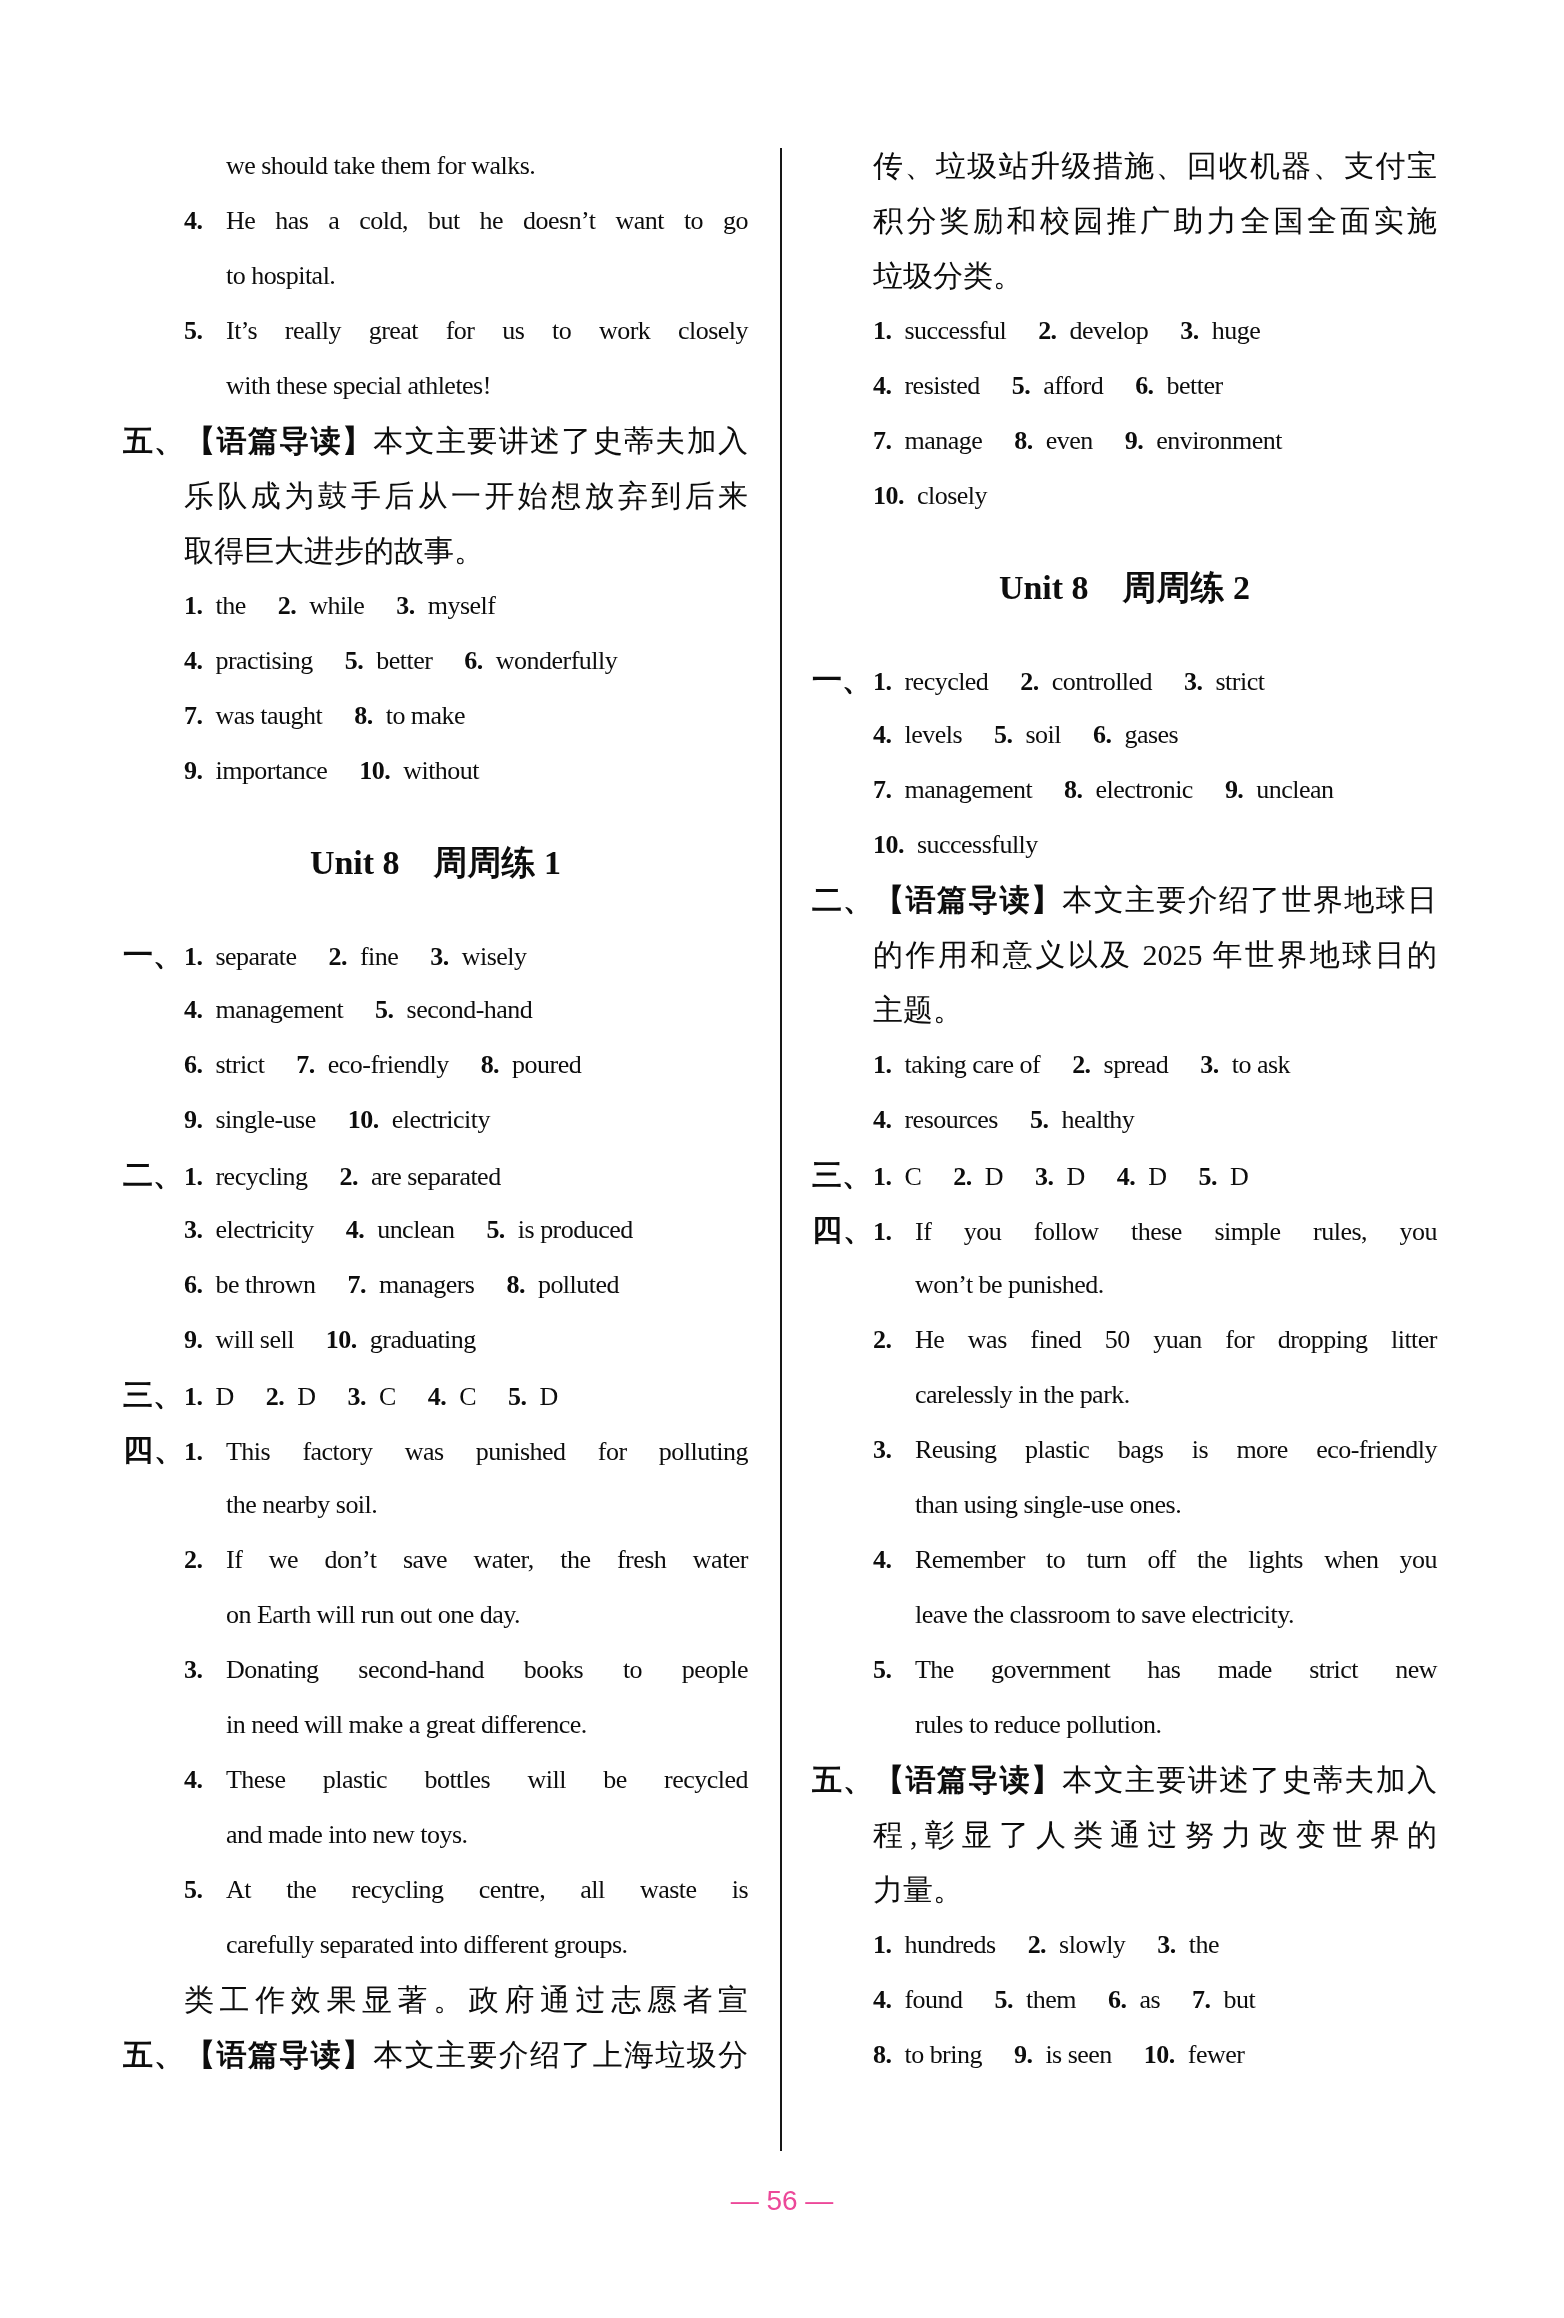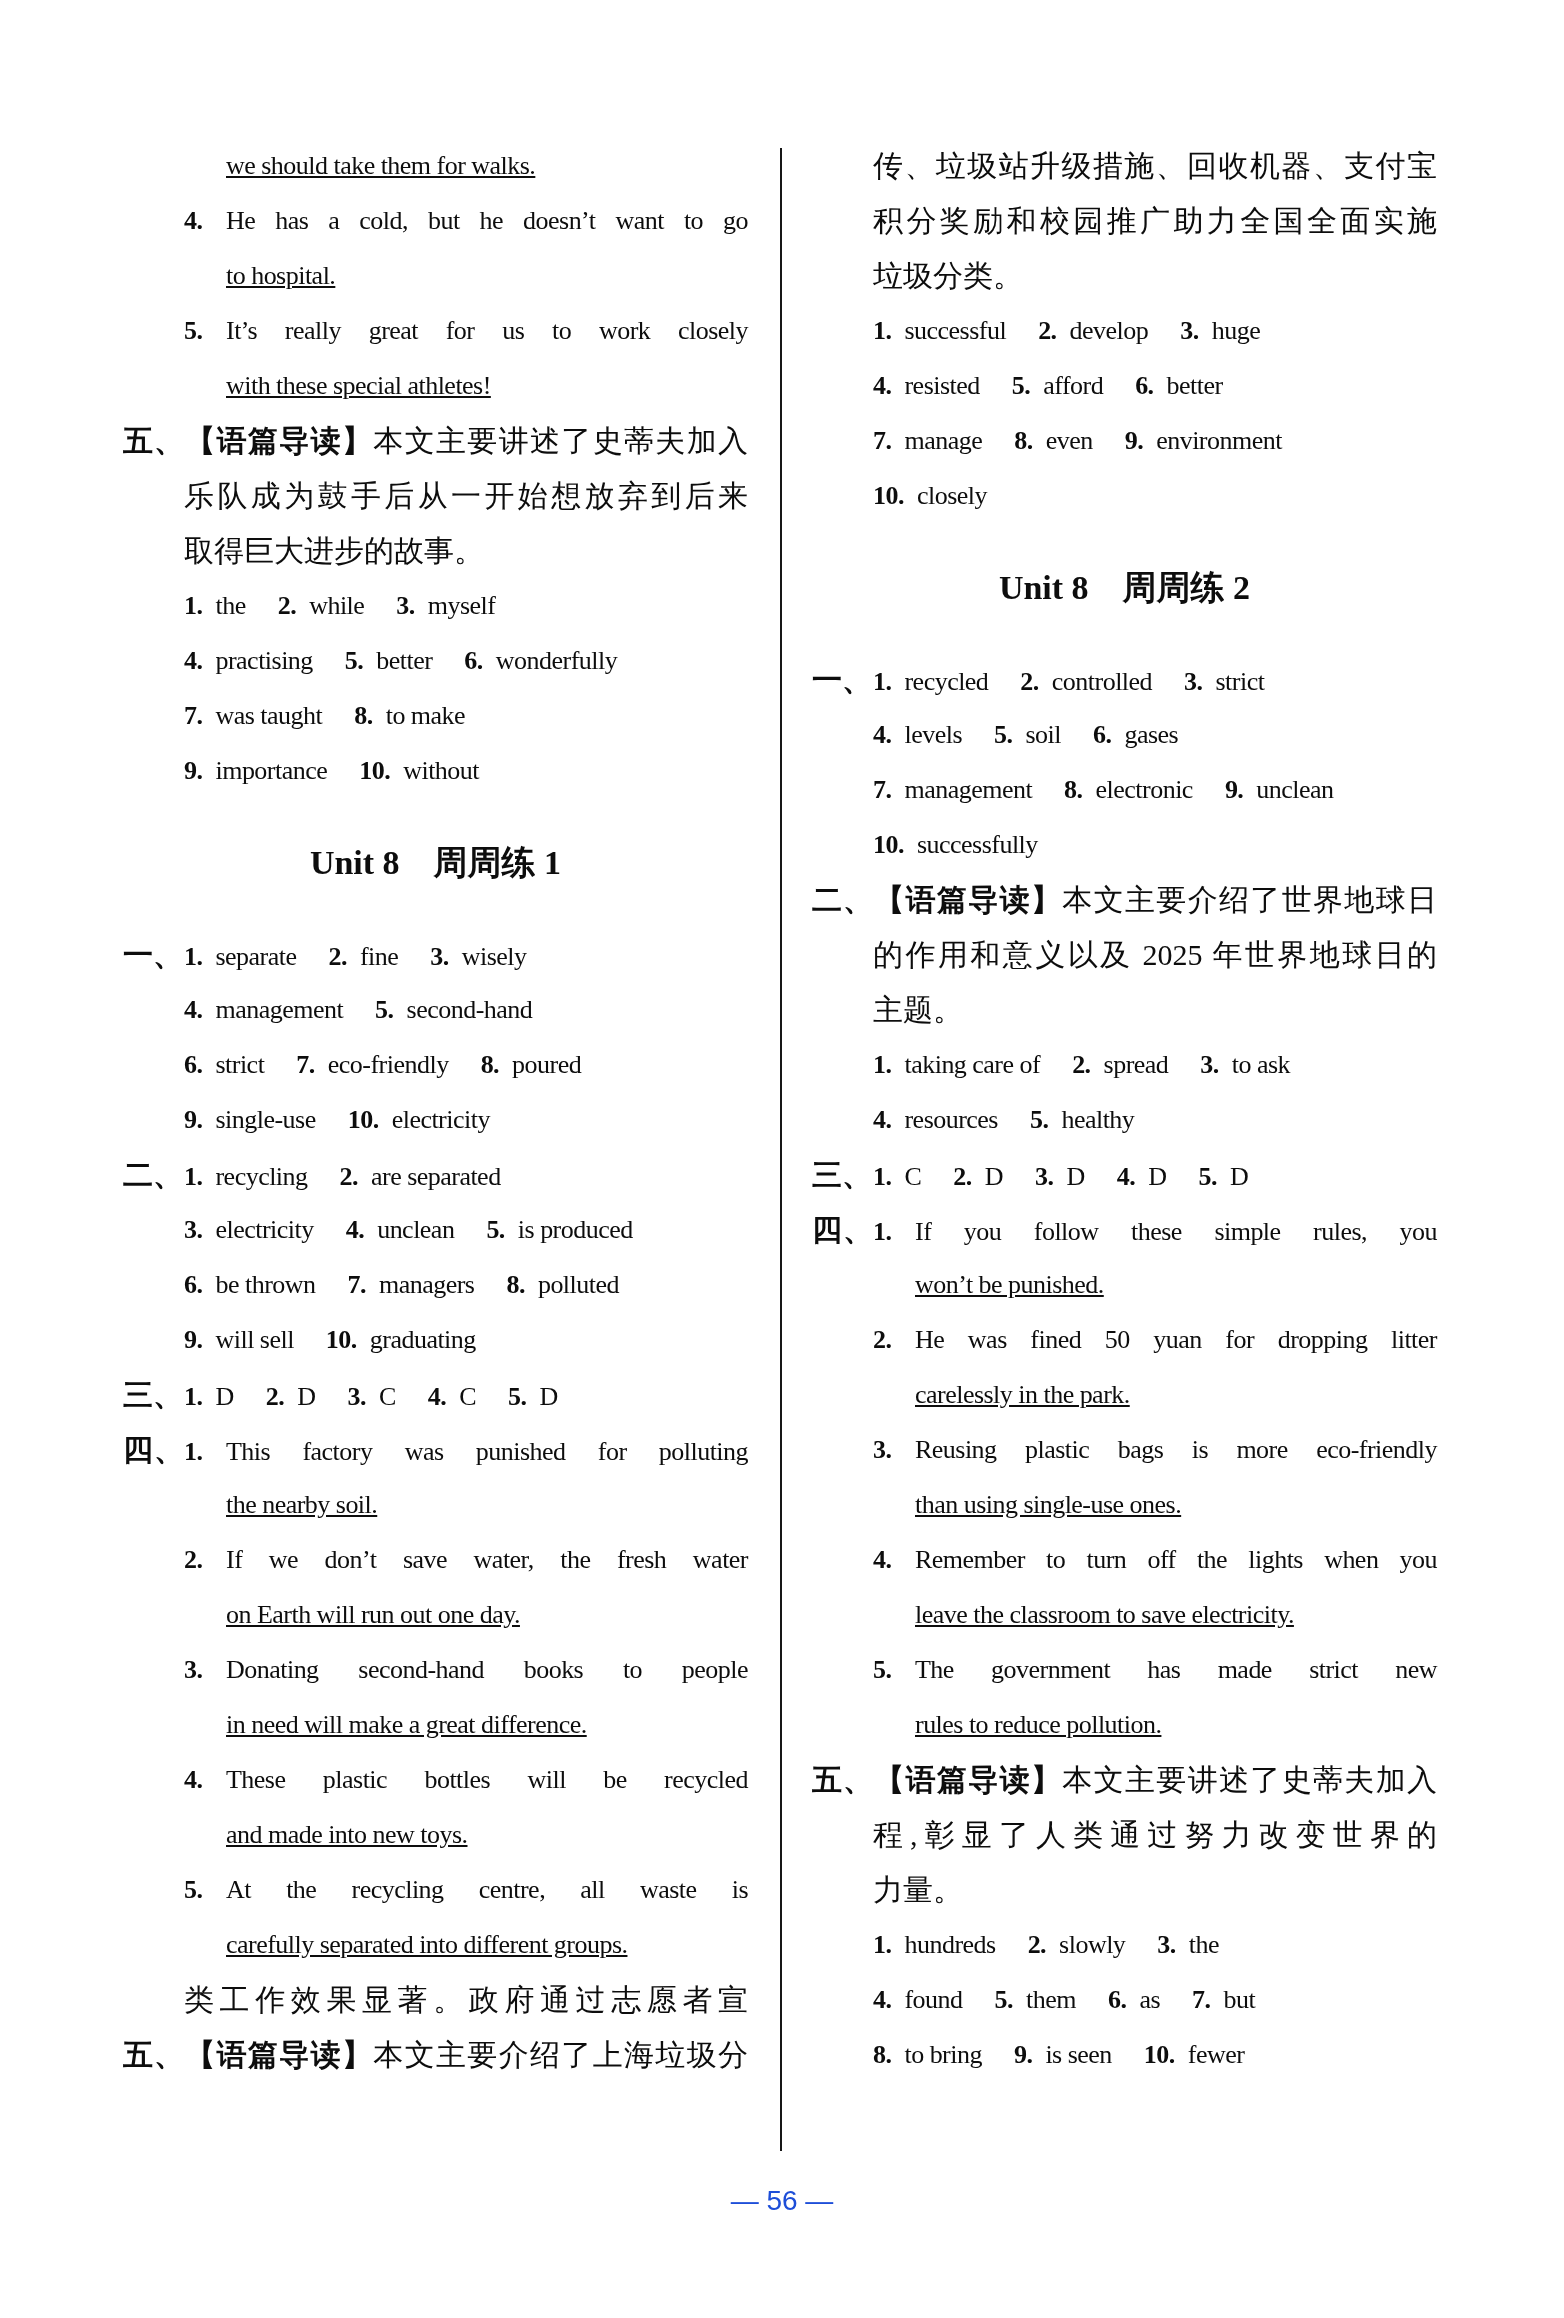--- a/index.html
+++ b/index.html
@@ -10,38 +10,38 @@
   }
   .column{position:absolute;top:138px;width:625px;}
   .col-left{left:123px;}
   .col-right{left:812px;}
   .line{
     height:55px;line-height:55px;font-size:26px;letter-spacing:-0.02em;
     white-space:nowrap;box-sizing:border-box;width:625px;
   }
   .line.cn{font-size:30px;letter-spacing:0;}
   .indent{padding-left:61px;}
-  .cont2{padding-left:103px;text-decoration:underline;}
+  .cont2{padding-left:103px;}
   .fill{text-align:justify;text-align-last:justify;}
   .marker{display:inline-block;width:61px;font-weight:700;font-size:30px;letter-spacing:0;}
   .inum{display:inline-block;width:42px;font-weight:700;}
   .ans .num{font-weight:700;margin-right:13px;}
   .ans .val{margin-right:32px;}
   .ans .val:last-child{margin-right:0;}
   .bracket{font-weight:700;}
   .line.heading{
     margin:37px 0;text-align:center;text-align-last:center;
     font-weight:700;font-size:34px;letter-spacing:0;white-space:nowrap;
   }
   .h-cn{margin-left:34px;}
   .divider{position:absolute;left:780px;top:148px;width:2px;height:2003px;background:#161616;}
   .footer{
     position:absolute;left:0;top:2178px;width:1564px;height:46px;line-height:46px;
     text-align:center;font-family:"Liberation Sans","DejaVu Sans",sans-serif;
-    font-size:28px;color:#1d4ed8;
+    font-size:28px;color:#ec4899;
   }
 </style>
 </head>
 <body>
 
 <div class="column col-left">
     <div class="line en cont2"><span class="txt">we should take them for walks.</span></div>
     <div class="line en indent fill"><span class="inum">4.</span><span class="txt">He has a cold, but he doesn’t want to go</span></div>
     <div class="line en cont2"><span class="txt">to hospital.</span></div>
     <div class="line en indent fill"><span class="inum">5.</span><span class="txt">It’s really great for us to work closely</span></div>

